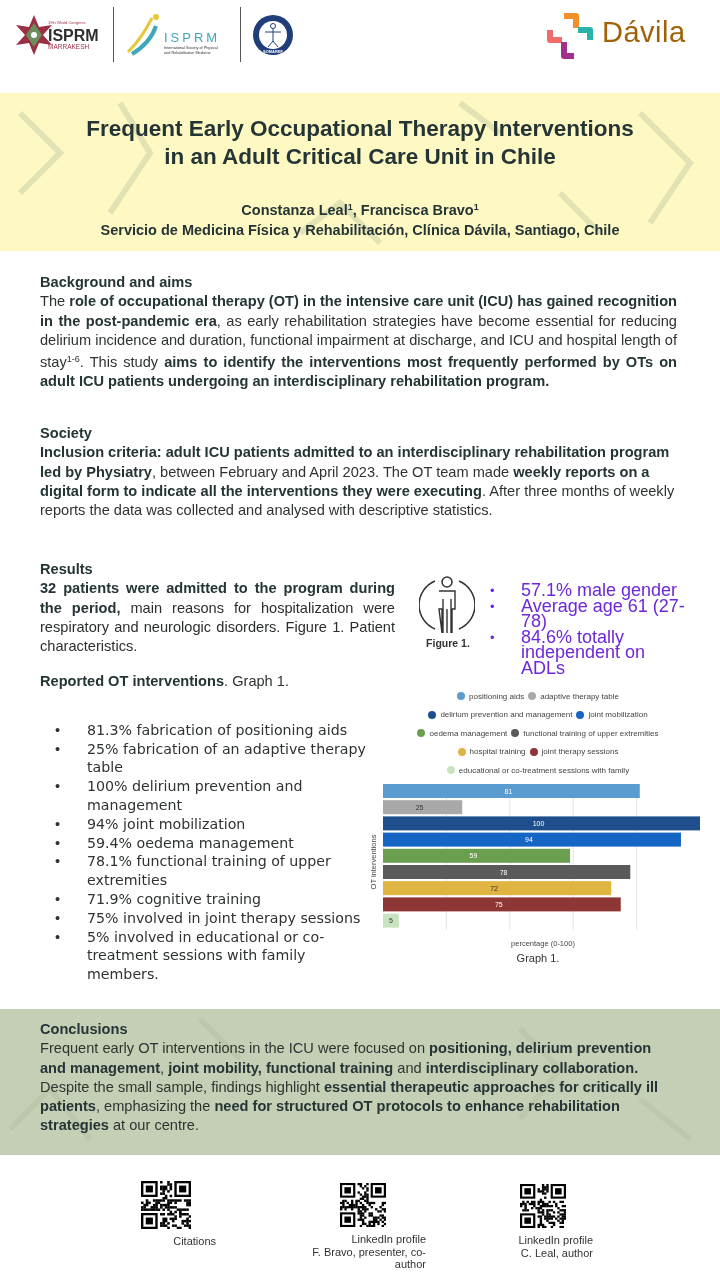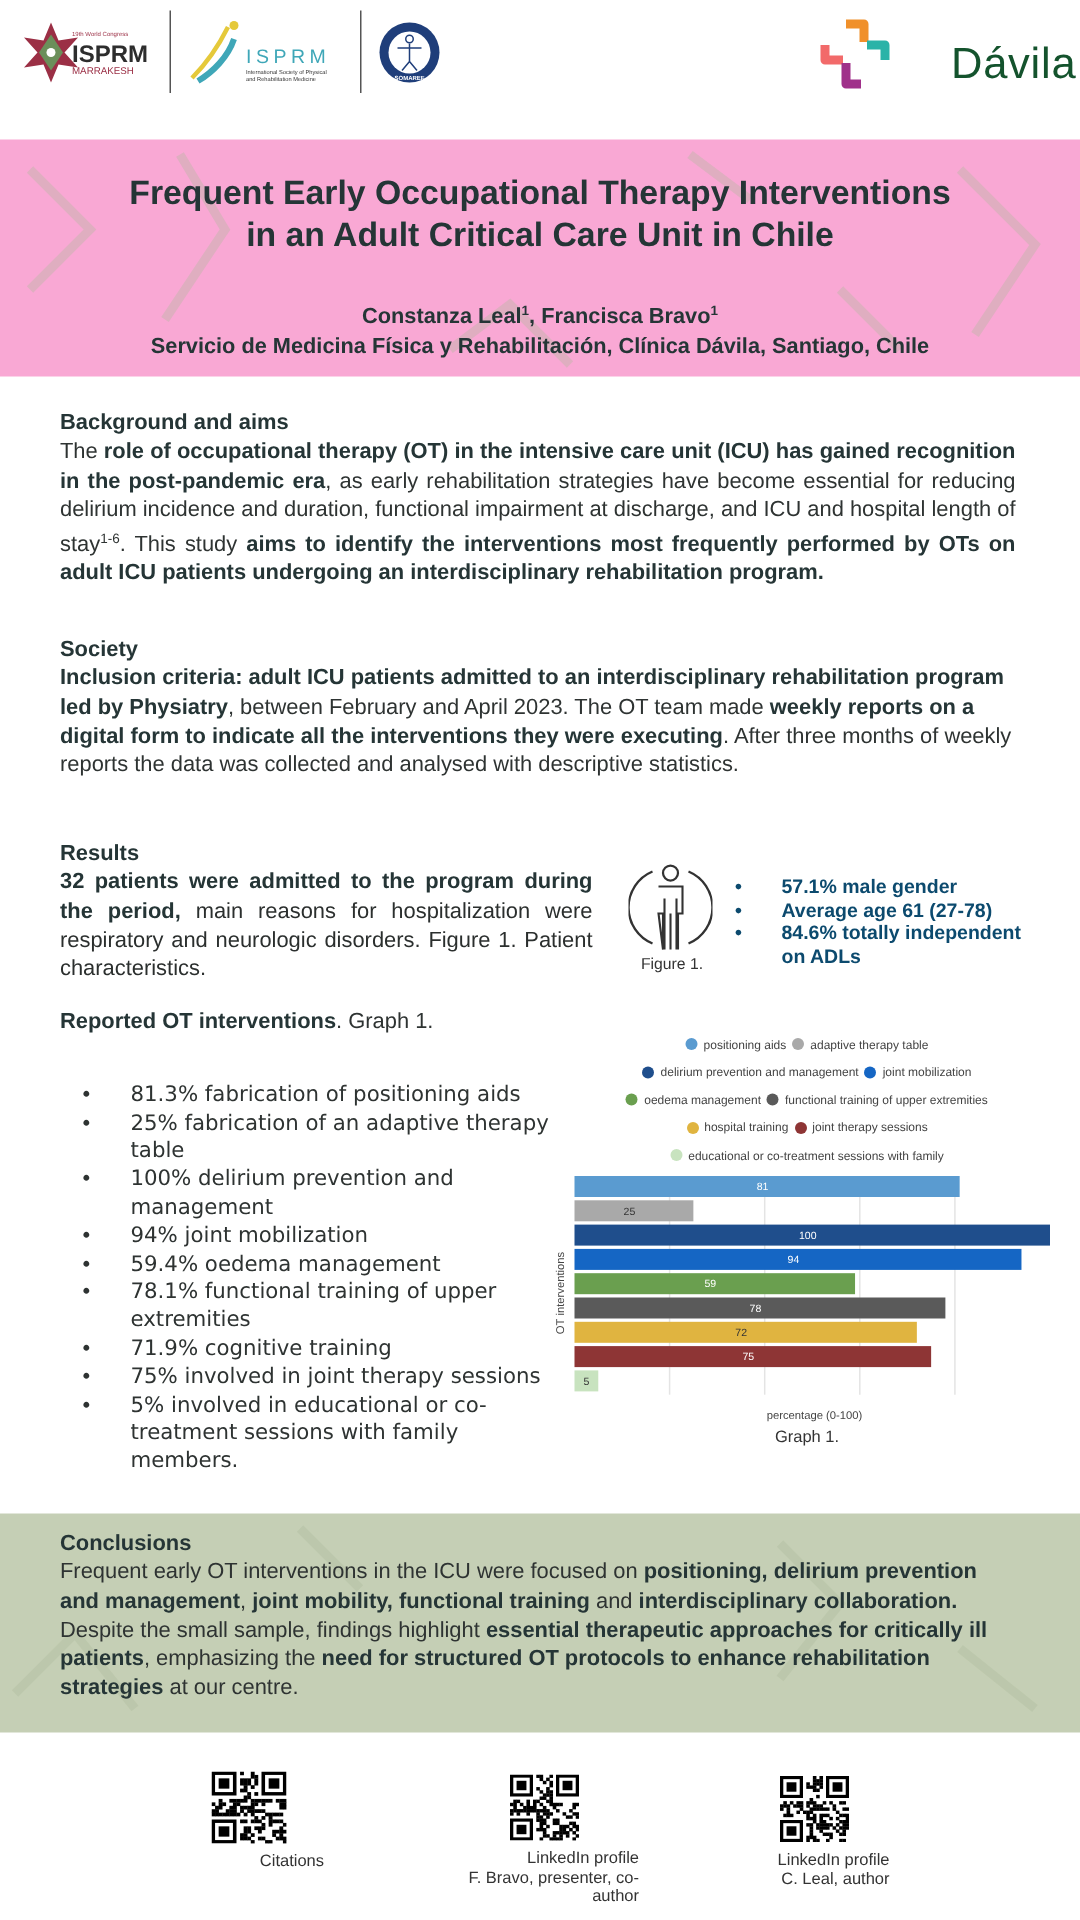--- a/index.html
+++ b/index.html
@@ -6,39 +6,39 @@
   html, body { width: 720px; height: 1280px; background: #ffffff; overflow: hidden; }
   body { font-family: "DejaVu Sans", "Liberation Sans", sans-serif; color: #2b2f2e; position: relative; }
 
   
   .logos { position: absolute; left: 0; top: 0; width: 720px; height: 93px; }
   .logo-isprm-mk { position: absolute; left: 14px; top: 8px; width: 90px; height: 54px; }
   .divider-v { position: absolute; top: 7px; width: 1px; height: 55px; background: #555; }
   .logo-isprm { position: absolute; left: 124px; top: 12px; width: 110px; height: 46px; }
   .logo-somaref { position: absolute; left: 252px; top: 14px; width: 42px; height: 42px; }
   .logo-davila { position: absolute; left: 546px; top: 12px; width: 140px; height: 48px; }
-  .davila-text { position: absolute; left: 56px; top: 15px; font-family: "Liberation Sans", sans-serif; font-size: 29px; color: #14532d; letter-spacing: 0.5px; margin-left: 32px; }
+  .davila-text { position: absolute; left: 56px; top: 4px; font-family: "Liberation Sans", sans-serif; font-size: 29px; color: #a16207; letter-spacing: 0.5px; }
 
   
-  .title-band { position: absolute; left: 0; top: 93px; width: 720px; height: 158px; background: #f9a8d4; overflow: hidden; }
+  .title-band { position: absolute; left: 0; top: 93px; width: 720px; height: 158px; background: #fef9c3; overflow: hidden; }
   .pattern { position: absolute; inset: 0; opacity: 0.35; }
   .title { position: absolute; left: 0; width: 720px; top: 22px; text-align: center; font-family: "Liberation Sans", sans-serif; font-weight: bold; font-size: 22.5px; line-height: 28px; color: #253536; }
   .authors { position: absolute; left: 0; width: 720px; top: 104px; text-align: center; font-family: "Liberation Sans", sans-serif; font-weight: bold; font-size: 14.5px; line-height: 20px; color: #253536; }
   sup { font-size: 9px; vertical-align: 5px; }
 
   
   .section { position: absolute; left: 40px; width: 637px; font-family: "Liberation Sans", sans-serif; font-size: 14.6px; line-height: 19.3px; color: #2e3332; }
   .section h2 { font-size: 14.6px; font-weight: bold; color: #253536; }
   .justify { text-align: justify; }
   b { font-weight: bold; color: #253536; }
 
   .results-text { position: absolute; left: 40px; top: 560px; width: 355px; font-family: "Liberation Sans", sans-serif; font-size: 14.6px; line-height: 19.3px; }
   .fig-icon { position: absolute; left: 419px; top: 575px; width: 56px; height: 60px; }
-  .fig-caption { position: absolute; left: 418px; top: 637px; width: 60px; text-align: center; font-family: "Liberation Sans", sans-serif; font-size: 10.5px; color: #333; }
-  .char-list { position: absolute; left: 490px; top: 583px; width: 200px; font-family: "Liberation Sans", sans-serif; font-size: 13px; line-height: 15.5px; color: #0c4a6e; list-style: none; font-weight: bold; }
+  .fig-caption { position: absolute; left: 418px; top: 637px; width: 60px; text-align: center; font-family: "Liberation Sans", sans-serif; font-size: 10.5px; color: #333; font-weight: bold; }
+  .char-list { position: absolute; left: 490px; top: 583px; width: 200px; font-family: "Liberation Sans", sans-serif; font-size: 18px; line-height: 15.5px; color: #6d28d9; list-style: none; }
   .char-list li { position: relative; padding-left: 31px; }
   .char-list li::before { content: "•"; position: absolute; left: 0; top: 0; font-size: 13px; }
 
   .interventions { position: absolute; left: 40px; top: 672px; width: 330px; font-family: "Liberation Sans", sans-serif; font-size: 14.6px; line-height: 18.8px; color: #2e3332; }
   .interventions ul { list-style: none; margin-top: 30px; }
   .interventions li { position: relative; padding-left: 47px; }
   .interventions li::before { content: "•"; position: absolute; left: 15px; top: 0; }
   .interventions .ilabel { font-family: "DejaVu Sans", sans-serif; font-size: 14.2px; }
 
   

